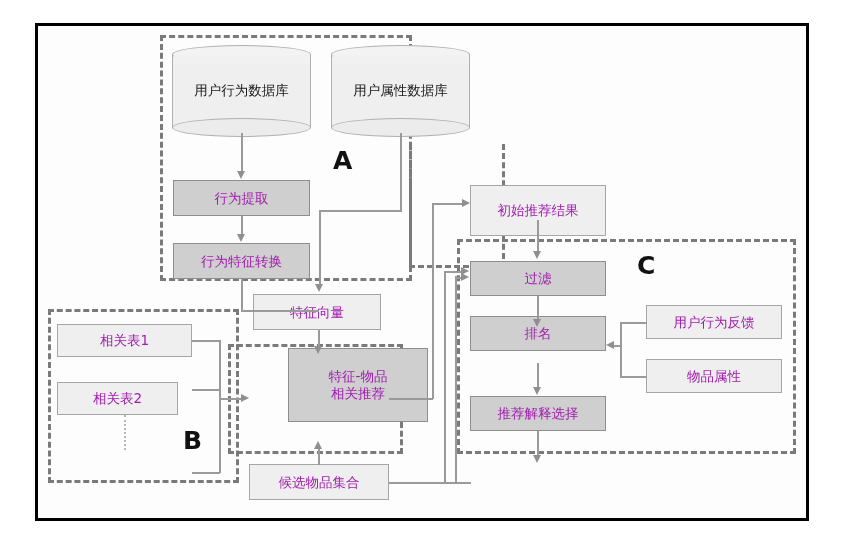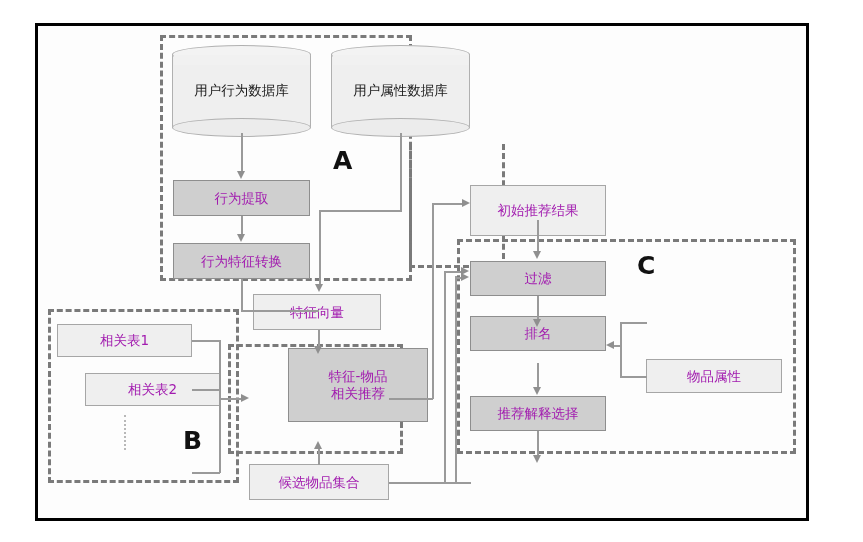--- a/index.html
+++ b/index.html
@@ -112,21 +112,21 @@
     <span>行为特征转换</span>
   </div>
 
   <div class="node light" style="left:253px;top:294px;width:128px;height:36px;">
     <span>特征向量</span>
   </div>
 
   <div class="node light" style="left:57px;top:324px;width:135px;height:33px;">
     <span>相关表1</span>
   </div>
-  <div class="node light" style="left:57px;top:373px;width:135px;height:33px;margin-left:28px;">
+  <div class="node light" style="left:57px;top:382px;width:121px;height:33px;">
     <span>相关表2</span>
   </div>
   <div class="vdots" style="left:124px;top:415px;height:35px;"></div>
 
   <div class="node dark" style="left:249px;top:348px;width:140px;height:74px;flex-direction:column;margin-left:39px;">
     <span>特征-物品</span>
     <span>相关推荐</span>
   </div>
 
   <div class="node light" style="left:249px;top:464px;width:140px;height:36px;">
@@ -143,20 +143,23 @@
 
   <div class="node dark" style="left:470px;top:316px;width:136px;height:35px;">
     <span>排名</span>
   </div>
 
   <div class="node dark" style="left:470px;top:396px;width:136px;height:35px;">
     <span>推荐解释选择</span>
   </div>
 
 
+  <div class="node light" style="left:646px;top:305px;width:136px;height:34px;">
+    <span>用户行为反馈</span>
+  </div>
 
   <div class="node light" style="left:646px;top:359px;width:136px;height:34px;">
     <span>物品属性</span>
   </div>
 
   <div class="conn v" style="left:241px;top:133px;height:40px;"></div>
   <div class="arrow down" style="left:237px;top:171px;"></div>
 
   <div class="conn v" style="left:241px;top:216px;height:20px;"></div>
   <div class="arrow down" style="left:237px;top:234px;"></div>

